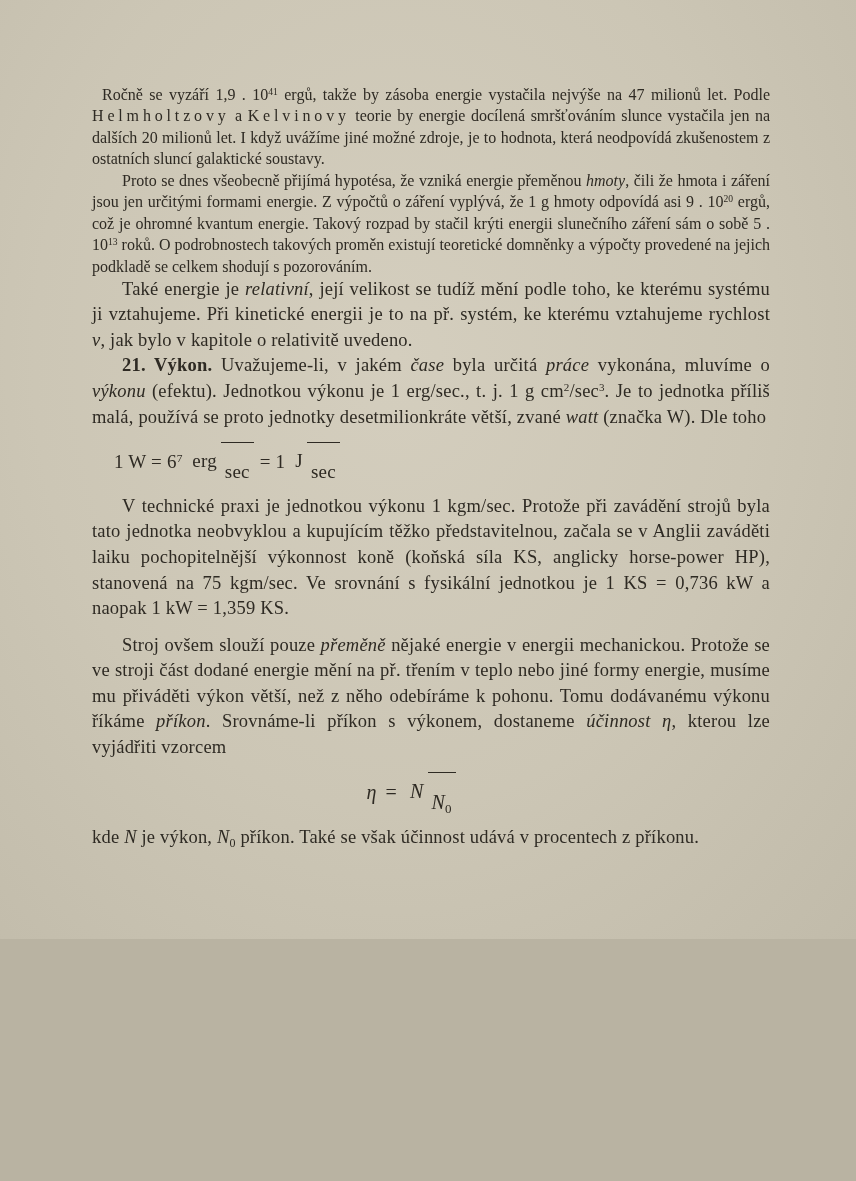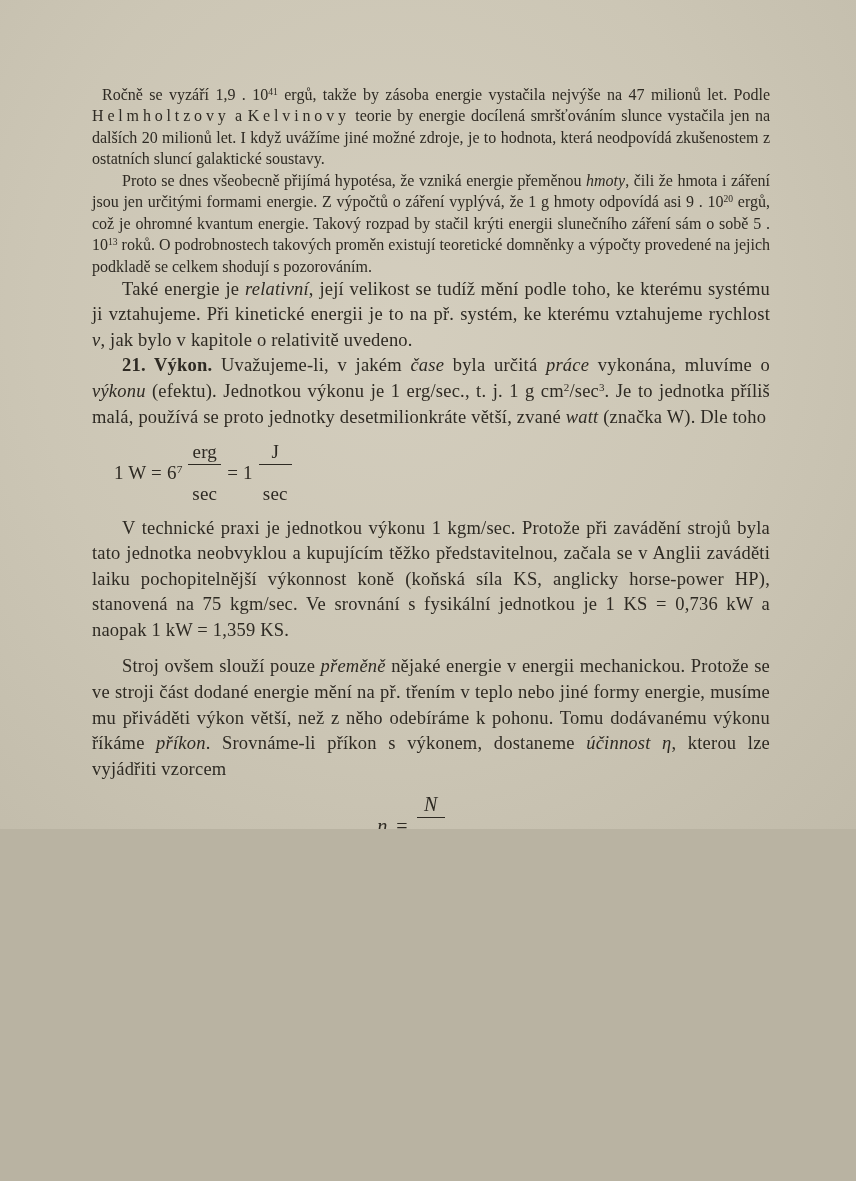--- a/index.html
+++ b/index.html
@@ -1,18 +1,18 @@
 <!DOCTYPE html>
 <html><head>
 <meta charset="utf-8">
 <style>
   html,body{margin:0;padding:0;background:#b9b3a2;}
   .page{
     position:relative;
-    width:856px;height:829px;
+    width:856px;height:939px;
     background:radial-gradient(ellipse at 46% 38%, #d4cebe 0%, #ccc6b5 55%, #c1bbaa 100%);
     font-family:"Liberation Serif", serif;
     color:#2e2a23;
     overflow:hidden;
   }
   .text-col{position:absolute;left:92px;top:84px;width:678px;}
   p{margin:0;text-align:justify;}
   p.small{font-size:16px;line-height:1.34;text-indent:30px;}
   p.small.contd{text-indent:10px;}
   p.large{font-size:18.5px;line-height:1.38;text-indent:30px;letter-spacing:.2px;}
@@ -24,21 +24,21 @@
   .r-i{font-style:italic;}
   .r-b{font-weight:700;}
   .r-sp{letter-spacing:.24em;}
   .r-sup{font-size:.6em;position:relative;top:-.55em;letter-spacing:0;}
   .r-sub{font-size:.65em;position:relative;top:.3em;letter-spacing:0;}
 
   
   .formula{display:flex;align-items:center;font-size:19px;letter-spacing:.2px;}
   .f1{margin:12px 0 12px 22px;gap:6px;}
   .f2{justify-content:center;margin:12px 40px 12px 0;gap:9px;font-size:20px;}
-  .frac{display:inline-flex;flex-direction:column;align-items:center;line-height:1.05;}
+  .frac{display:inline-flex;flex-direction:row;align-items:center;line-height:1.05;}
   .frac .num{display:block;padding:0 4px 2px;}
   .frac .den{display:block;border-top:1.5px solid #2e2a23;padding:19px 4px 0;}
   .italic{font-style:italic;}
 
   .page-number{
     position:absolute;top:1076px;left:740px;
     font-size:19px;font-weight:700;letter-spacing:1px;
   }
 </style>
 </head>

